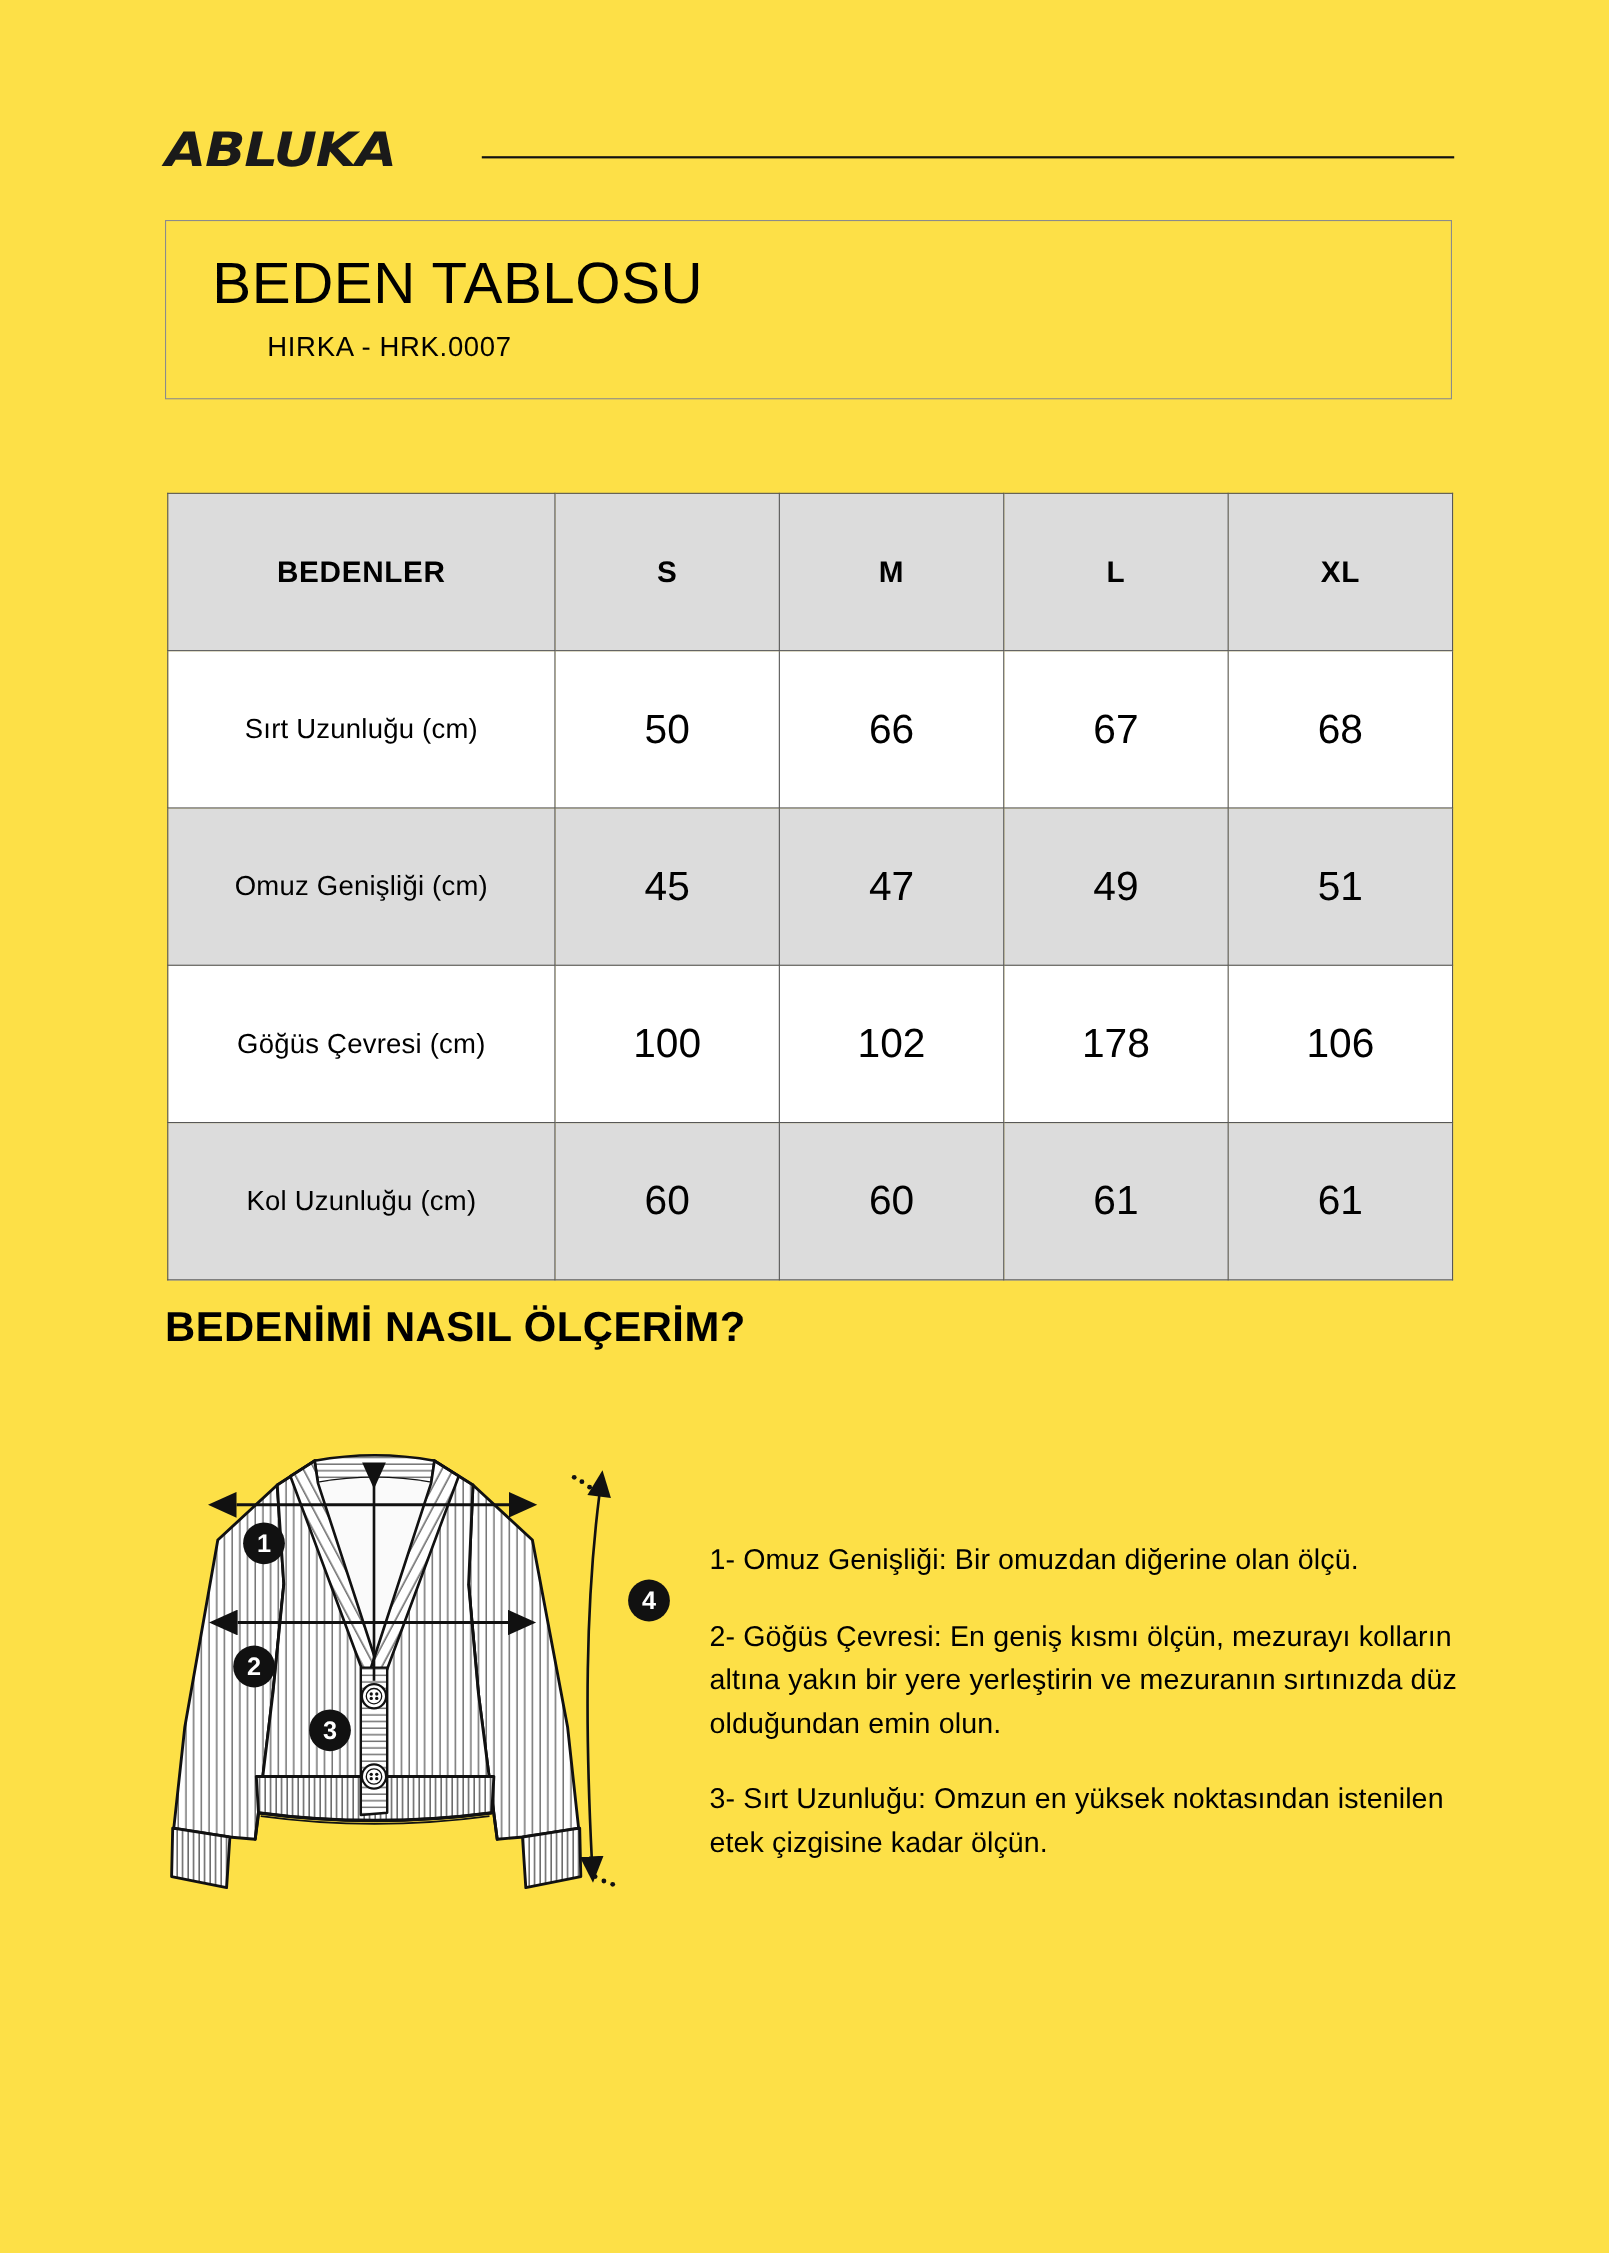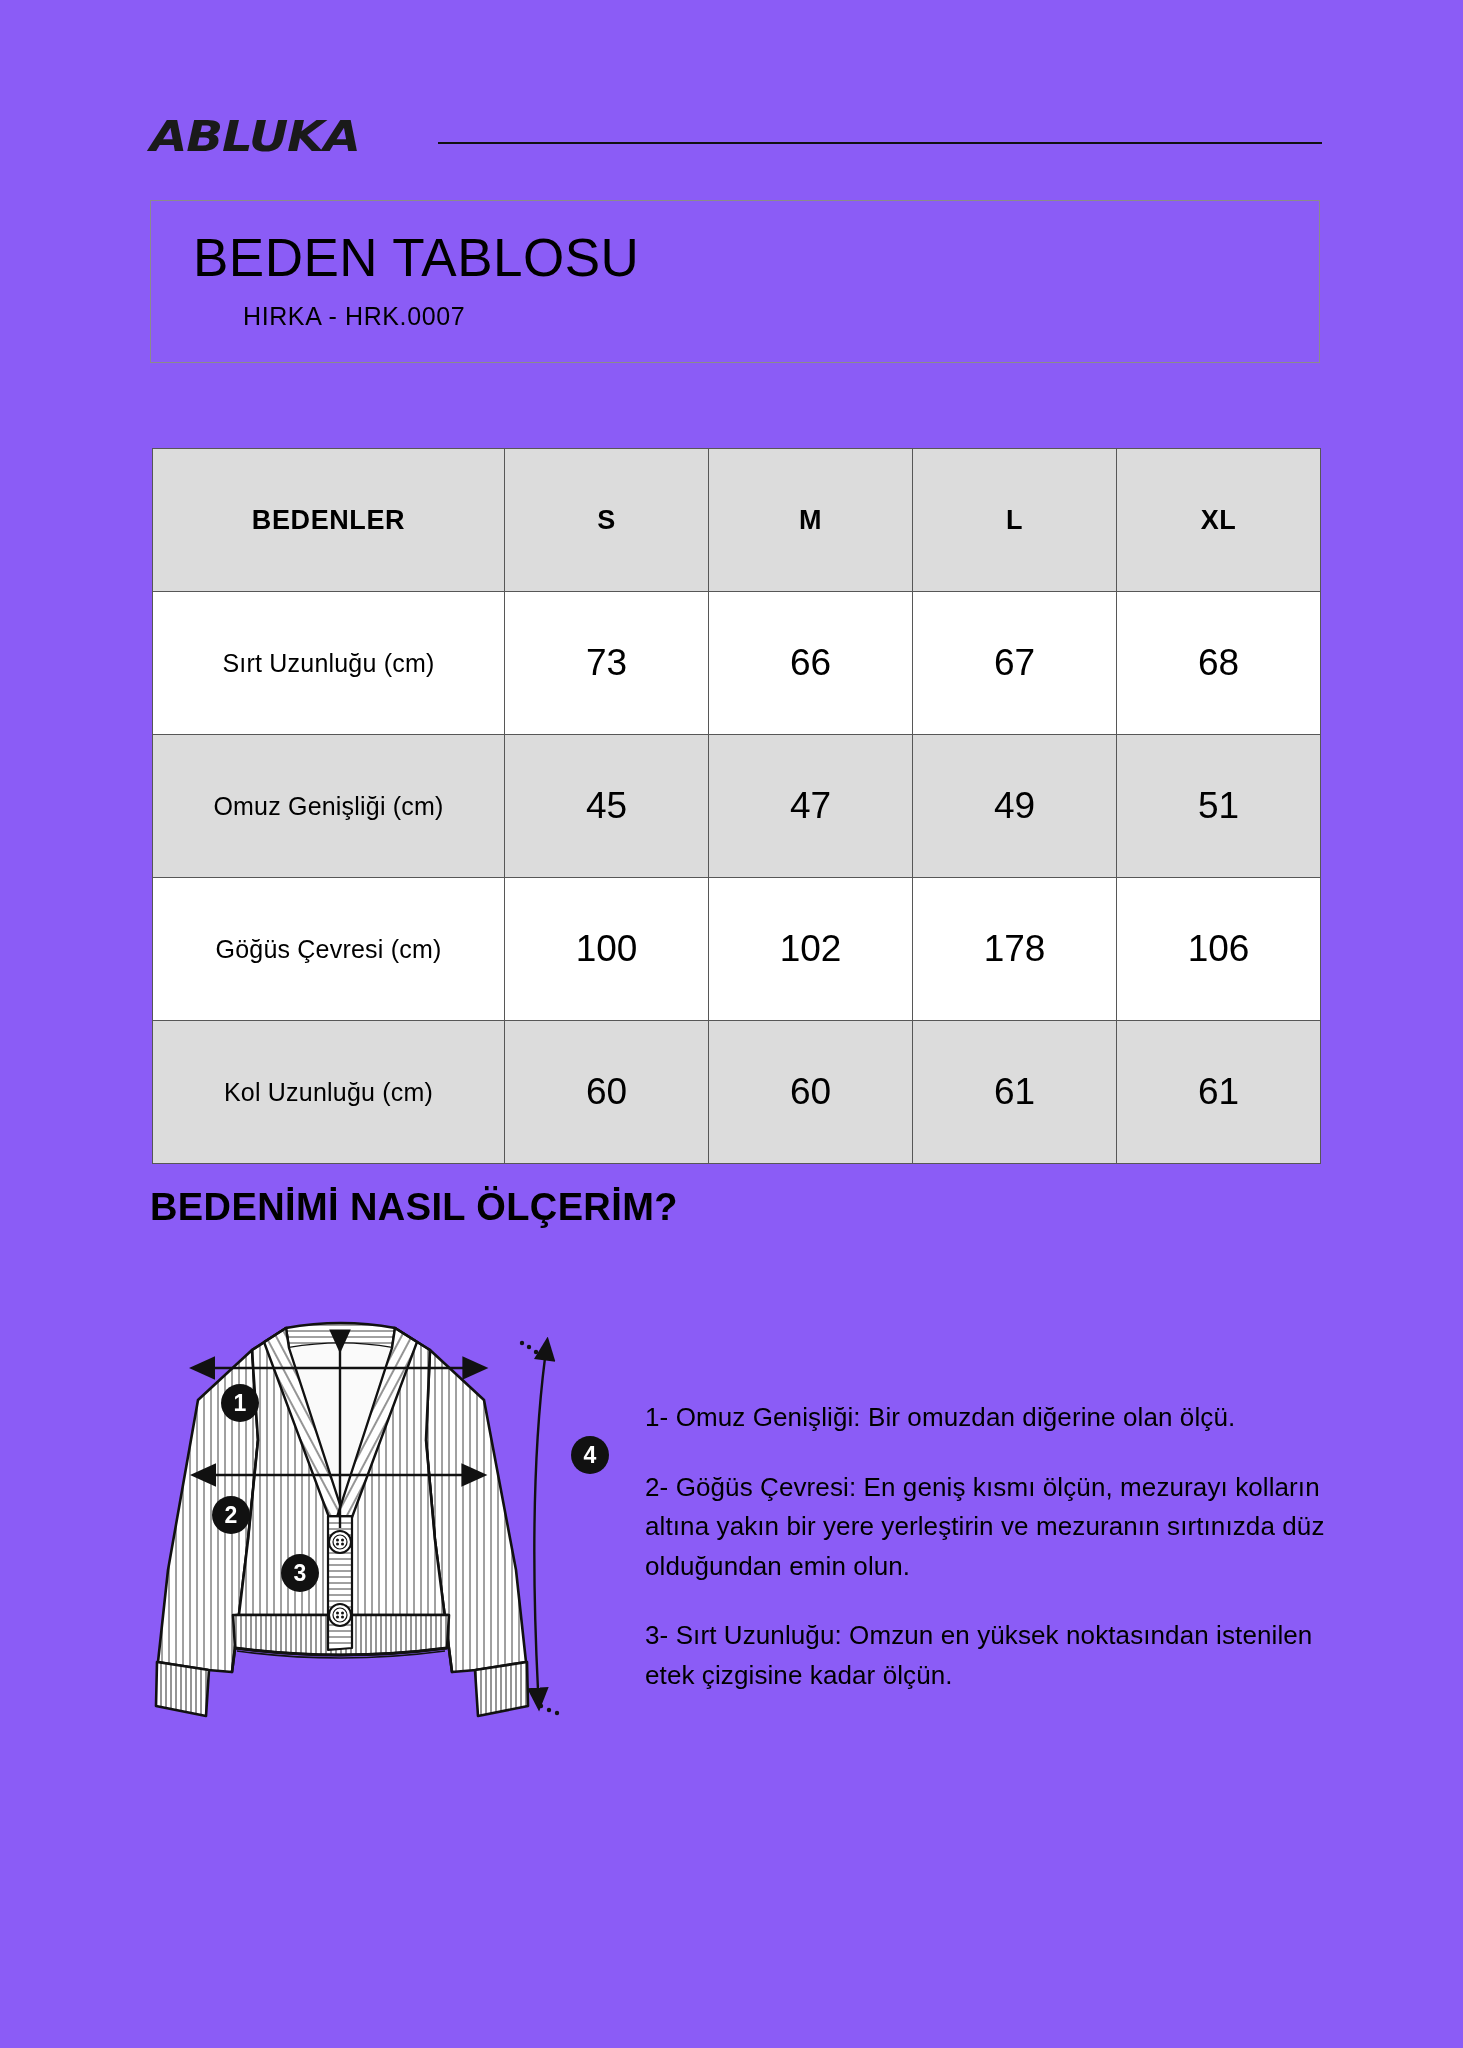--- a/index.html
+++ b/index.html
@@ -12,21 +12,21 @@
     height: 2048px;
     font-family: "Liberation Sans", sans-serif;
     color: #000000;
     position: relative;
     overflow: hidden;
   }
 
   .page {
     position: absolute;
     inset: 0;
-    background: #8b5cf6;
+    background: #fde047;
   }
 
   
   .header {
     position: absolute;
     left: 150px;
     top: 108px;
     width: 1172px;
     height: 56px;
     display: flex;
@@ -188,21 +188,21 @@
         <th class="label-col">BEDENLER</th>
         <th>S</th>
         <th>M</th>
         <th>L</th>
         <th>XL</th>
       </tr>
     </thead>
     <tbody>
       <tr class="row-plain">
         <td class="meas-label">Sırt Uzunluğu (cm)</td>
-        <td class="meas-value">73</td>
+        <td class="meas-value">50</td>
         <td class="meas-value">66</td>
         <td class="meas-value">67</td>
         <td class="meas-value">68</td>
       </tr>
       <tr class="row-shaded">
         <td class="meas-label">Omuz Genişliği (cm)</td>
         <td class="meas-value">45</td>
         <td class="meas-value">47</td>
         <td class="meas-value">49</td>
         <td class="meas-value">51</td>

